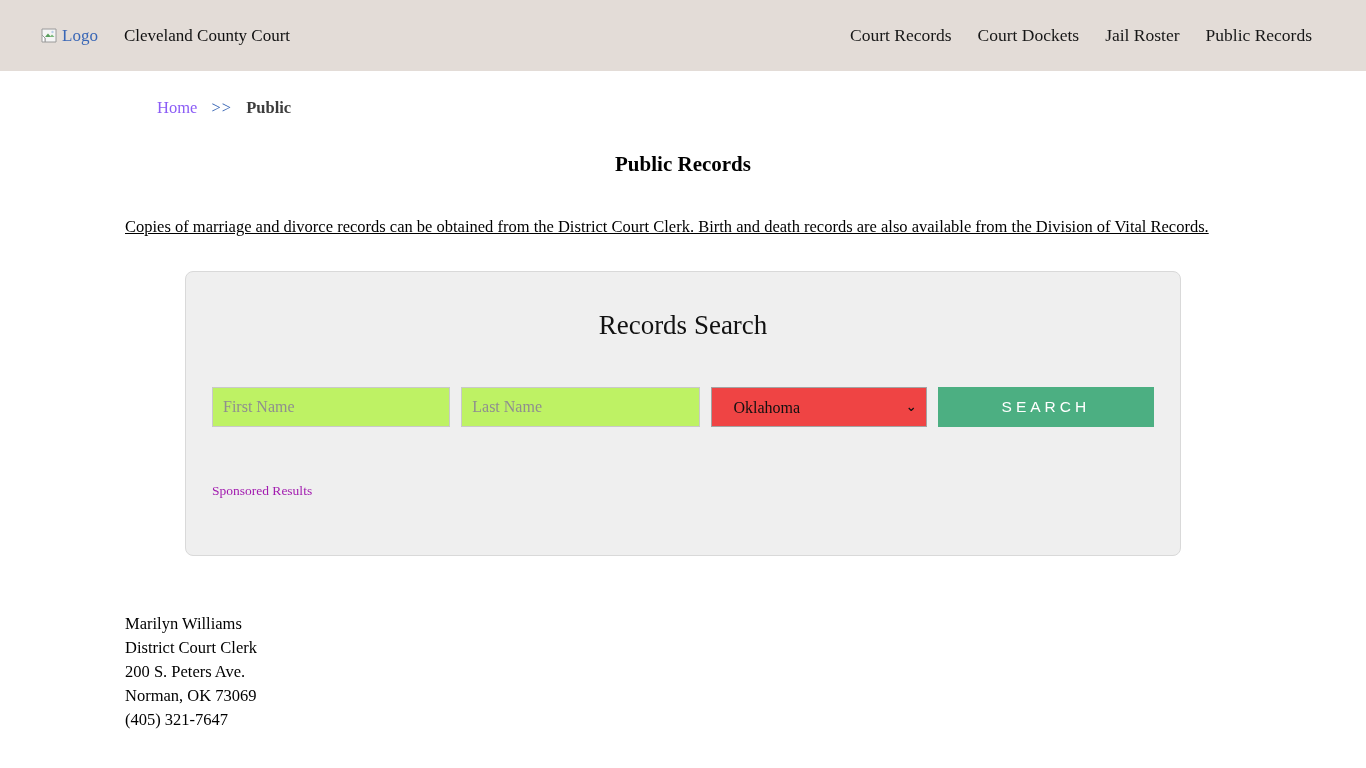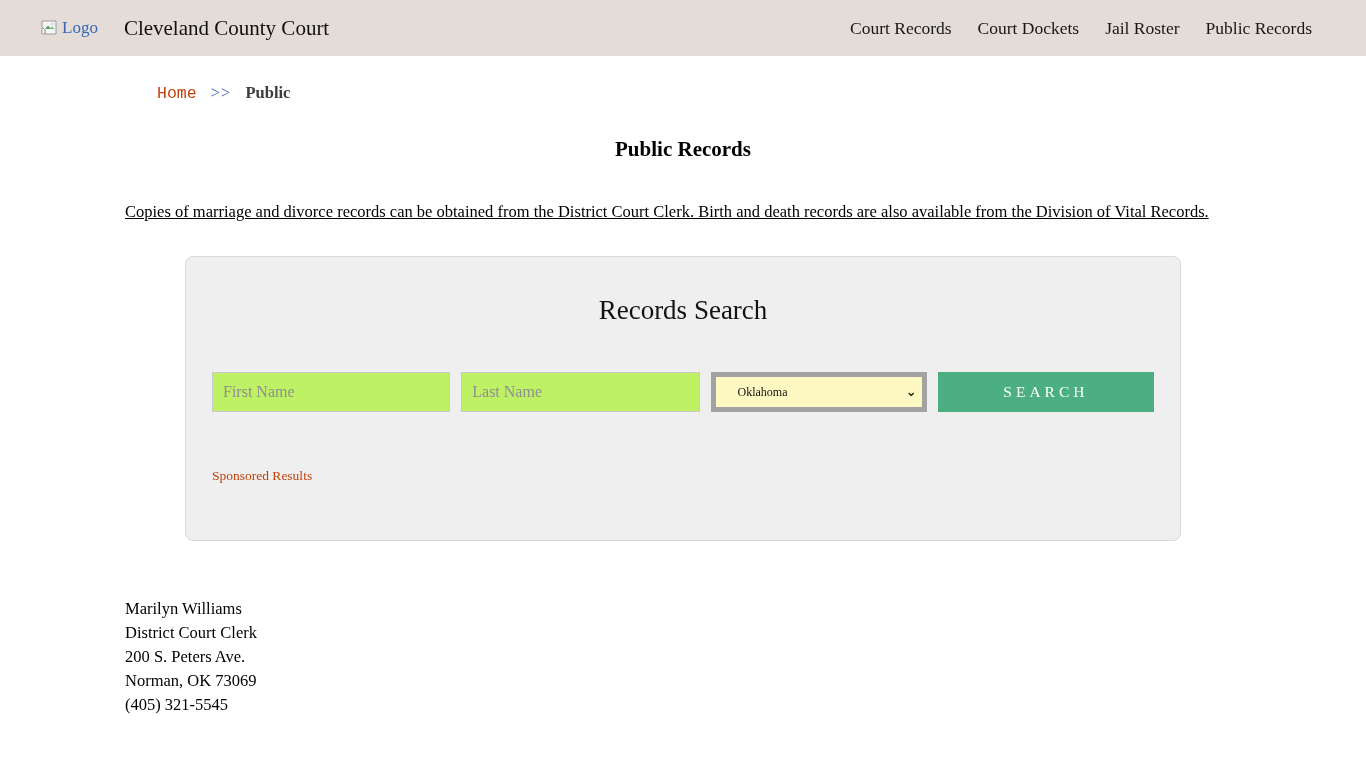--- a/index.html
+++ b/index.html
@@ -7,42 +7,42 @@
     width: 1366px;
     font-family: "Liberation Serif", serif;
     background: #ffffff;
     color: #1a1a1a;
   }
   body { min-height: 768px; overflow-x: hidden; }
 
   
   .site-header {
     width: 100%;
-    height: 56px;
+    height: 71px;
     background: #e3dcd7;
     display: flex;
     align-items: center;
     padding: 0 54px 0 40px;
   }
   .logo-wrap {
     display: flex;
     align-items: center;
     gap: 4px;
     color: #3a67b6;
     font-size: 17px;
     cursor: pointer;
   }
   .logo-wrap .broken-img {
     width: 18px;
     height: 16px;
     display: inline-block;
   }
   .site-title {
     margin-left: 26px;
-    font-size: 21px;
+    font-size: 17px;
     color: #111111;
   }
   .main-nav {
     margin-left: auto;
     display: flex;
     align-items: flex-start;
     gap: 26px;
   }
   .main-nav a {
     text-decoration: none;
@@ -52,24 +52,23 @@
     cursor: pointer;
   }
 
   
   .container { width: 1116px; margin: 0 auto; }
   .breadcrumb {
     padding: 27px 0 0 32px;
     font-size: 16.5px;
   }
   .breadcrumb .home-link {
-    color: #c2410c;
+    color: #8b5cf6;
     text-decoration: none;
     cursor: pointer;
-    font-family: Liberation Mono, monospace;
   }
   .breadcrumb .sep {
     color: #3a67b6;
     margin: 0 10px;
     letter-spacing: 1px;
   }
   .breadcrumb .current {
     color: #3d3d3d;
     font-weight: bold;
   }
@@ -129,24 +128,24 @@
   }
   .search-form .field::placeholder { color: #8f8f8f; opacity: 1; }
   .select-wrap {
     position: relative;
     flex: 1;
     height: 40px;
   }
   .select-wrap select {
     width: 100%;
     height: 100%;
-    border: 5px solid #a3a3a3;
-    background: #fef9c3;
+    border: 1px solid #a3a3a3;
+    background: #ef4444;
     font-family: "Liberation Serif", serif;
-    font-size: 12px;
+    font-size: 16px;
     padding: 0 26px 0 22px;
     color: #111111;
     appearance: none;
     -webkit-appearance: none;
     border-radius: 0;
     cursor: pointer;
   }
   .select-wrap .chevron {
     position: absolute;
     right: 10px;
@@ -157,29 +156,29 @@
     pointer-events: none;
     font-family: "DejaVu Sans", sans-serif;
     font-weight: bold;
   }
   .search-btn {
     flex: 1;
     height: 40px;
     border: none;
     background: #4caf82;
     color: #ffffff;
-    font-family: Liberation Serif, serif;
+    font-family: Liberation Sans, sans-serif;
     font-size: 15.5px;
     letter-spacing: 4px;
     cursor: pointer;
   }
   .sponsored {
     margin-top: 56px;
     font-size: 13.5px;
-    color: #c2410c;
+    color: #a21caf;
   }
 
   
   .contact {
     margin-top: 56px;
     font-size: 16.5px;
     line-height: 24px;
     color: #000000;
   }
 </style>
@@ -237,16 +236,16 @@
 
   <div class="sponsored">Sponsored Results</div>
 </section>
 
 <div class="container">
   <div class="contact">
     <div>Marilyn Williams</div>
     <div>District Court Clerk</div>
     <div>200 S. Peters Ave.</div>
     <div>Norman, OK 73069</div>
-    <div>(405) 321-5545</div>
+    <div>(405) 321-7647</div>
   </div>
 
 </div>
 
 </body></html>

